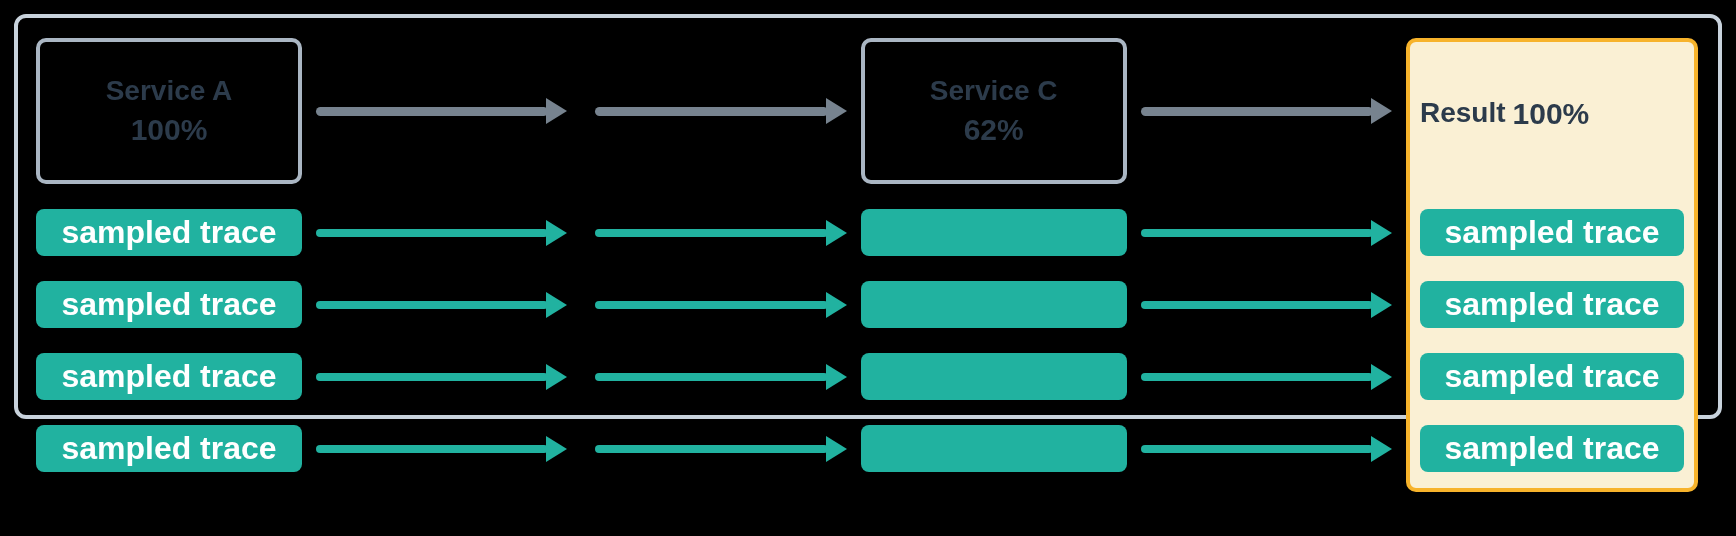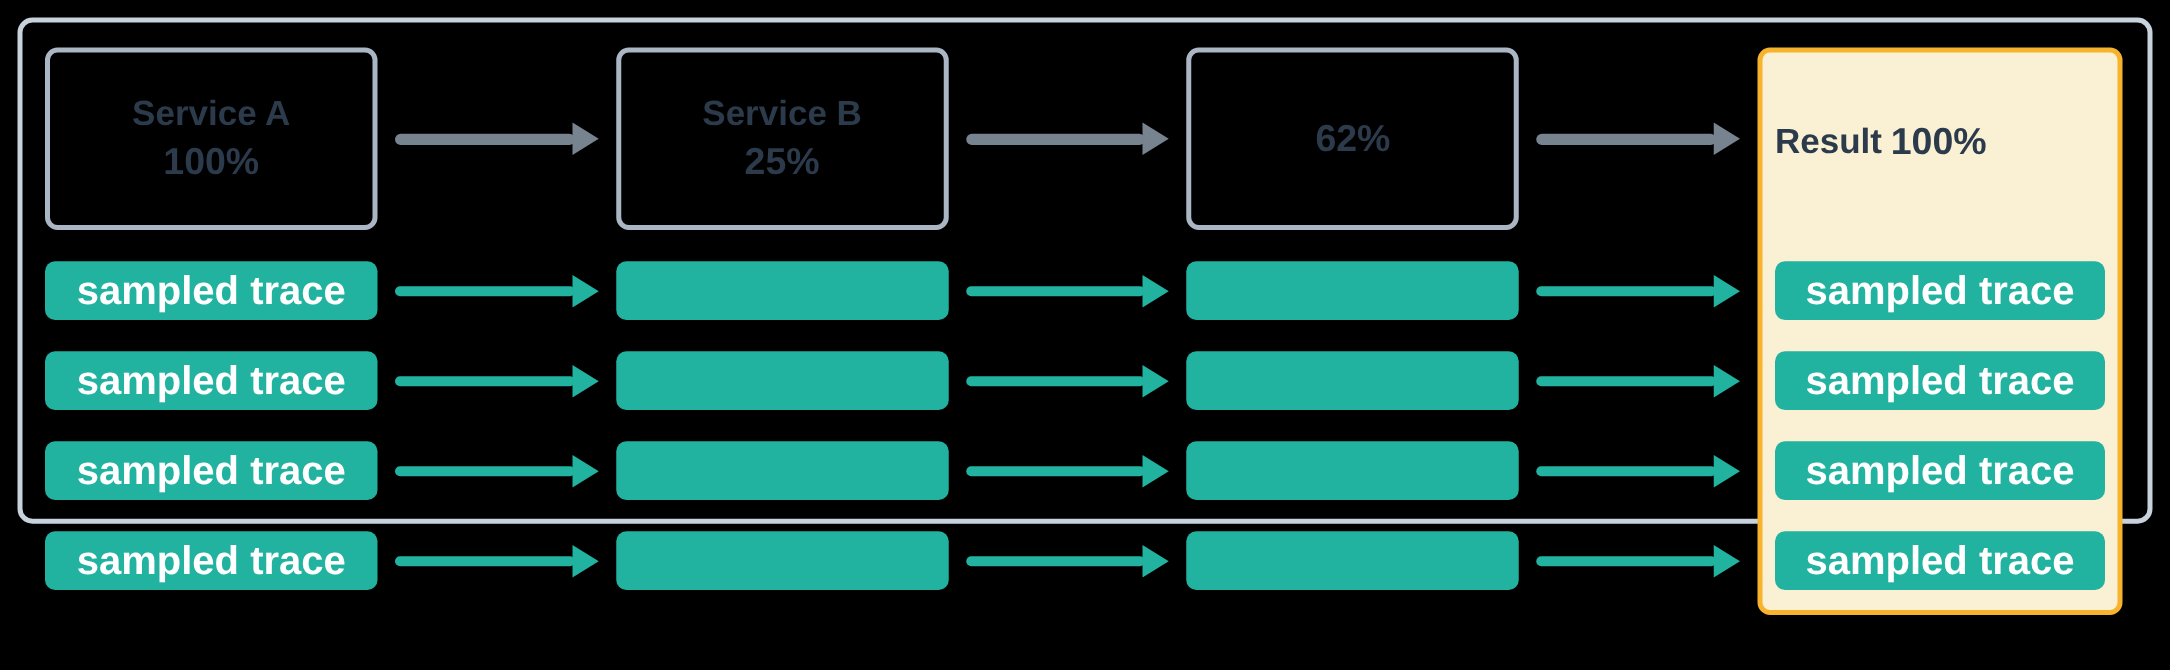--- a/index.html
+++ b/index.html
@@ -121,30 +121,20 @@
           </div>
         </div>
       <div class="slot">
           <div class="arrow teal">
             <div class="shaft"></div>
             <div class="head"></div>
           </div>
         </div>
     </div>
 
-    <div class="col">
-      <div class="service-box">
-        <div class="service-title">Service B</div>
-        <div class="service-rate">25%</div>
-      </div>
-      <div class="trace-bar"></div>
-      <div class="trace-bar"></div>
-      <div class="trace-bar"></div>
-      <div class="trace-bar"></div>
-    </div>
 
     <div class="arrows">
       <div class="slot slot-head">
         <div class="arrow gray">
             <div class="shaft"></div>
             <div class="head"></div>
           </div>
       </div>
       <div class="slot">
           <div class="arrow teal">
@@ -167,20 +157,21 @@
       <div class="slot">
           <div class="arrow teal">
             <div class="shaft"></div>
             <div class="head"></div>
           </div>
         </div>
     </div>
 
     <div class="col">
       <div class="service-box">
+        <div class="service-title">Service C</div>
         <div class="service-rate">62%</div>
       </div>
       <div class="trace-bar"></div>
       <div class="trace-bar"></div>
       <div class="trace-bar"></div>
       <div class="trace-bar"></div>
     </div>
 
     <div class="arrows">
       <div class="slot slot-head">

